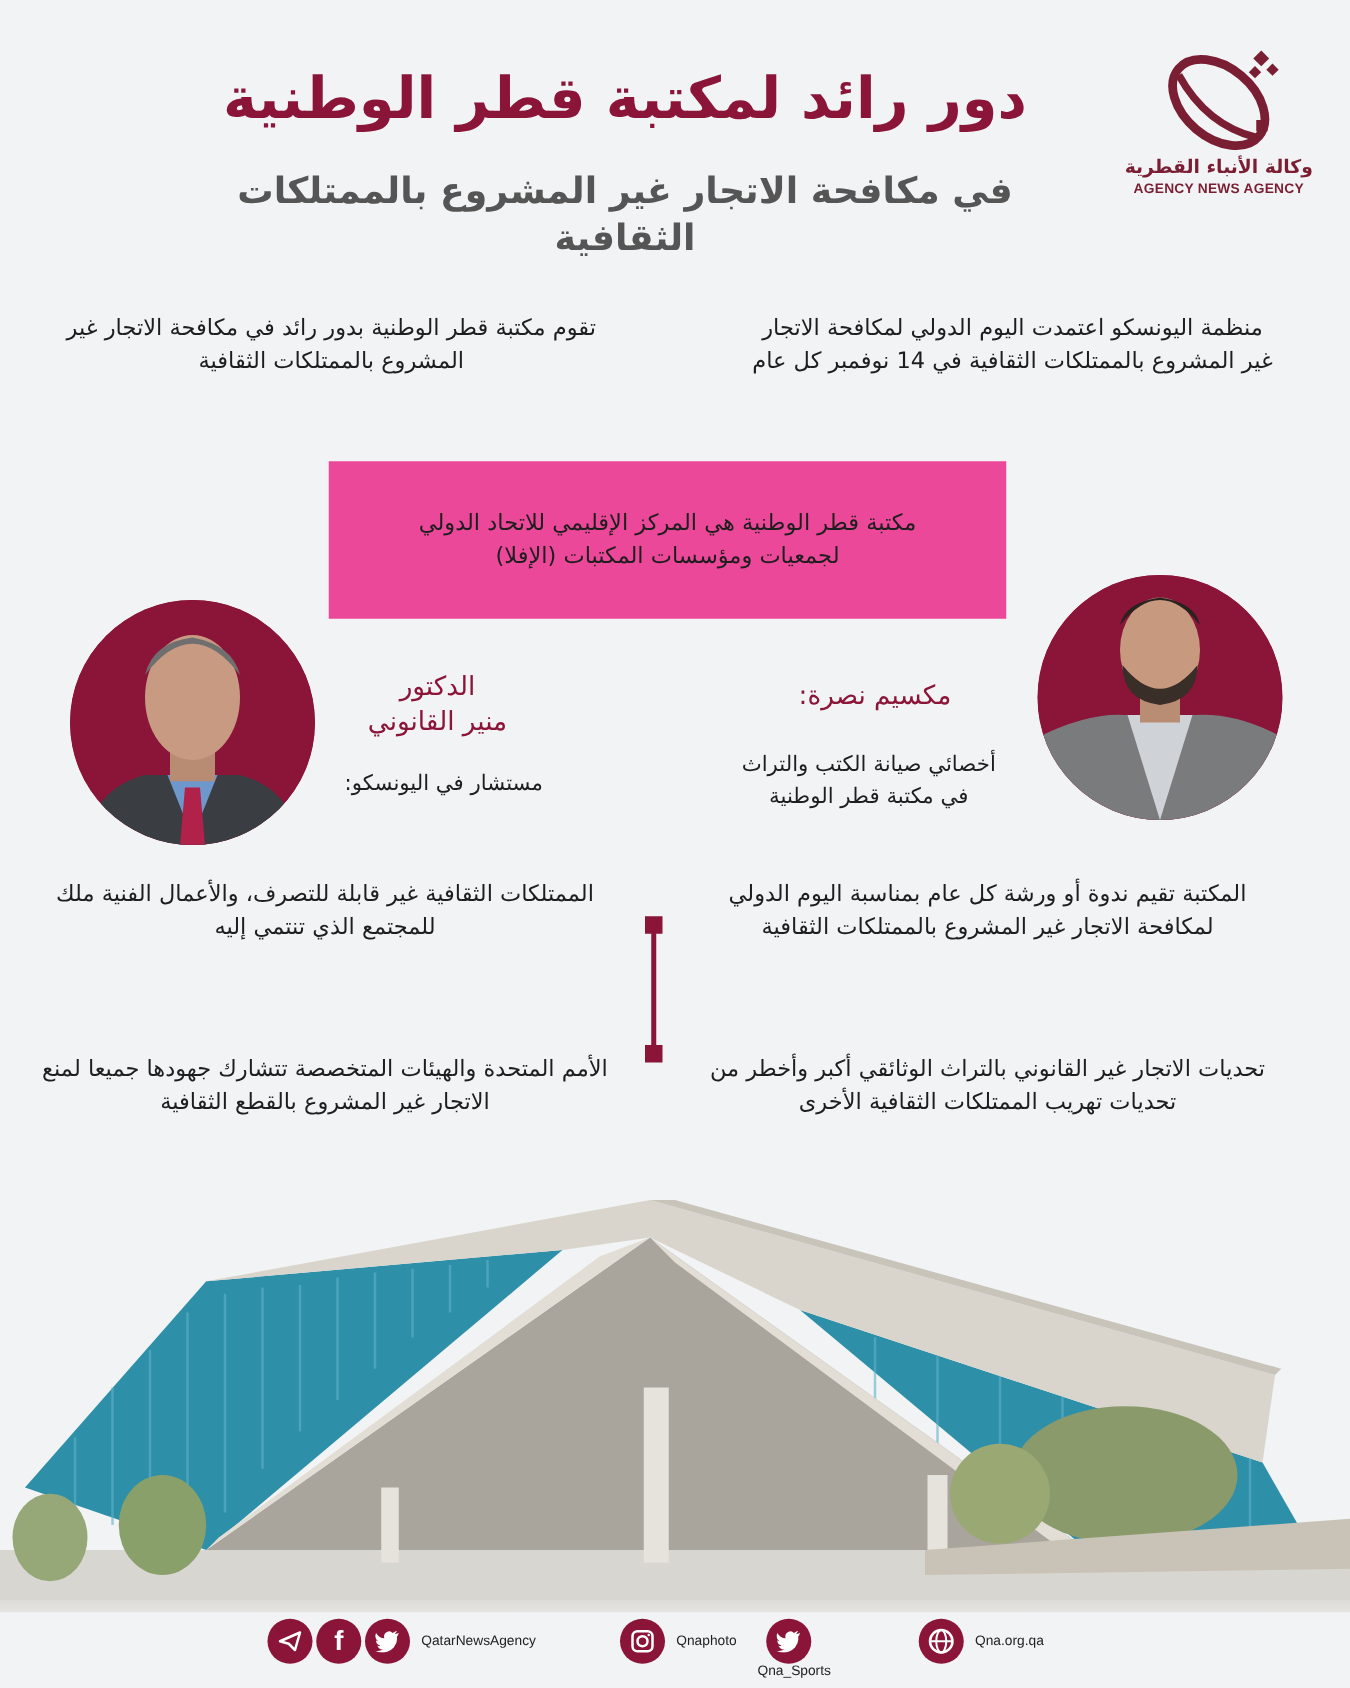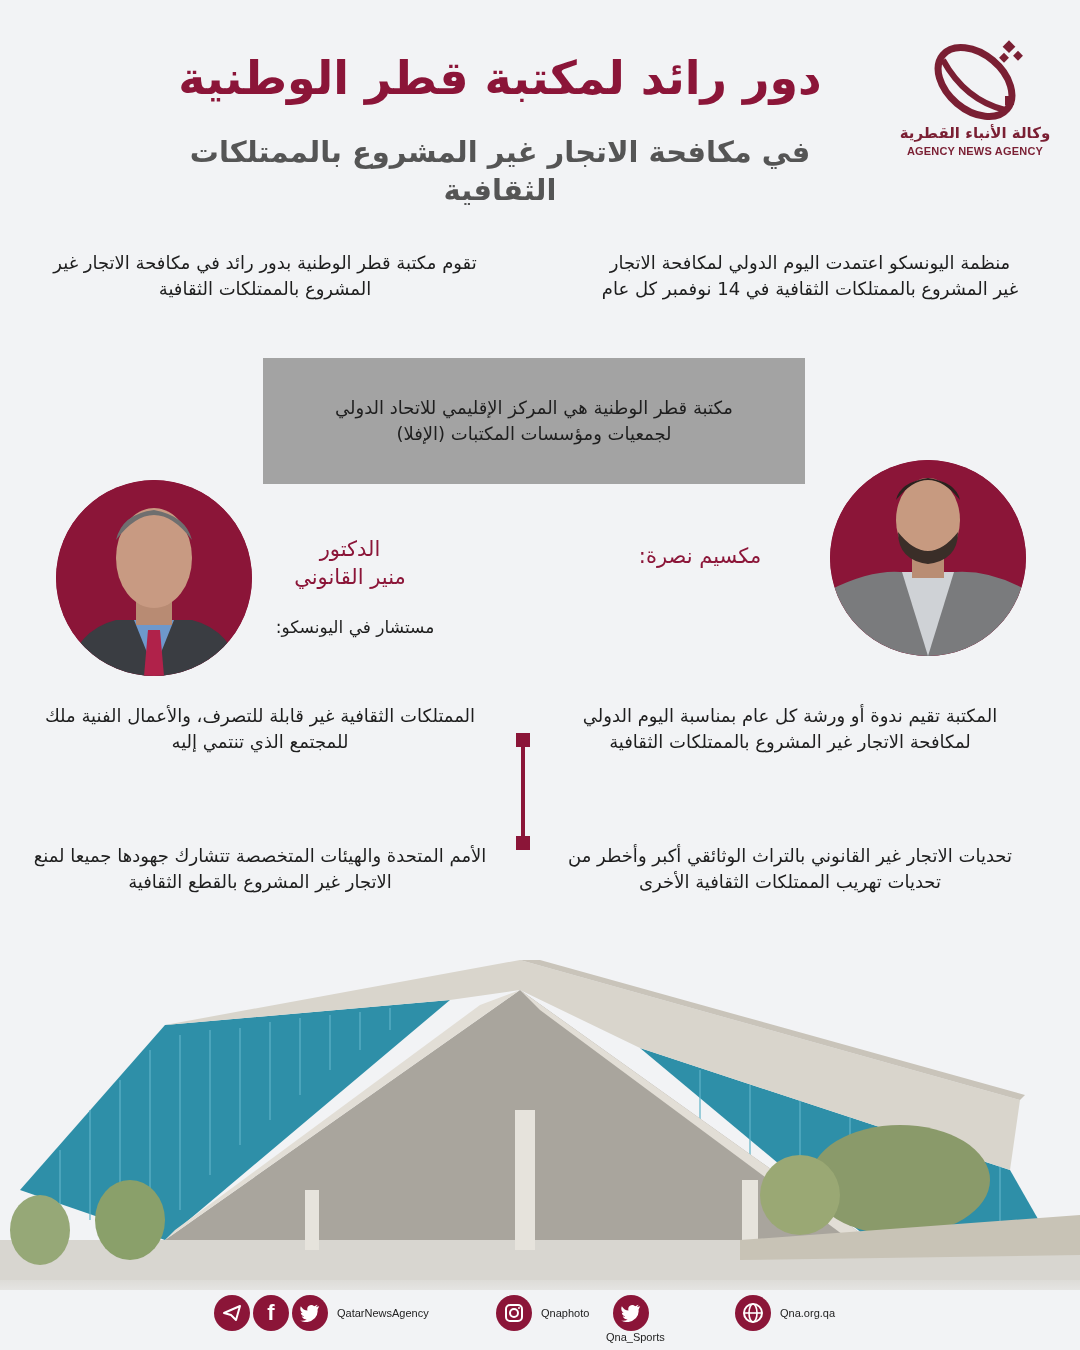--- a/index.html
+++ b/index.html
@@ -20,22 +20,22 @@
   
   .title { left: 140px; top: 52px; width: 720px; font-size: 46px; font-weight: bold; color: #8b1538; line-height: 1.15; }
   .subtitle { left: 180px; top: 134px; width: 640px; font-size: 29px; color: #555; line-height: 1.3; font-weight: bold; }
 
   .body-text { font-size: 18px; line-height: 1.45; color: #1e1e1e; }
 
   .t-right-top { left: 600px; top: 250px; width: 420px; }
   .t-left-top  { left: 50px;  top: 250px; width: 430px; }
 
   .highlight-box {
-    left: 263px; top: 358px; width: 542px; height: 126px;
-    background: #a3a3a3;
+    left: 263px; top: 369px; width: 542px; height: 126px;
+    background: #ec4899;
     display: flex; align-items: center; justify-content: center;
   }
   .highlight-box .body-text { width: 460px; }
 
   
   .portrait {
     border-radius: 50%; overflow: hidden; background: #8b1538;
   }
   .portrait-left { left: 56px; top: 480px; width: 196px; height: 196px; }
   .portrait-right { left: 830px; top: 460px; width: 196px; height: 196px; }
@@ -119,20 +119,22 @@
     <path d="M0 196 L0 130 Q40 110 70 112 L126 112 Q160 110 196 130 L196 196 Z" fill="#7a7b7d"></path>
     <path d="M72 112 L98 196 L124 112 Z" fill="#cfd2d6"></path>
     <rect x="82" y="90" width="32" height="28" fill="#b98d74"></rect>
     <ellipse cx="98" cy="60" rx="32" ry="42" fill="#c79a80"></ellipse>
     <path d="M68 72 Q98 110 128 72 Q128 100 98 104 Q68 100 68 72 Z" fill="#3a2e28"></path>
     <path d="M66 40 Q98 0 130 40 Q126 22 98 18 Q70 22 66 40 Z" fill="#2a221e"></path>
   </svg>
 </div>
 <div class="abs name-right name rtl">مكسيم نصرة:</div>
 <div class="abs role-right role rtl">
+  <div>أخصائي صيانة الكتب والتراث</div>
+  <div>في مكتبة قطر الوطنية</div>
 </div>
 
 <div class="abs divider">
   <div class="cap top"></div>
   <div class="line"></div>
   <div class="cap bottom"></div>
 </div>
 
 <div class="abs t-right-mid body-text rtl">المكتبة تقيم ندوة أو ورشة كل عام بمناسبة اليوم الدولي لمكافحة الاتجار غير المشروع بالممتلكات الثقافية</div>
 <div class="abs t-left-mid body-text rtl">الممتلكات الثقافية غير قابلة للتصرف، والأعمال الفنية ملك للمجتمع الذي تنتمي إليه</div>

